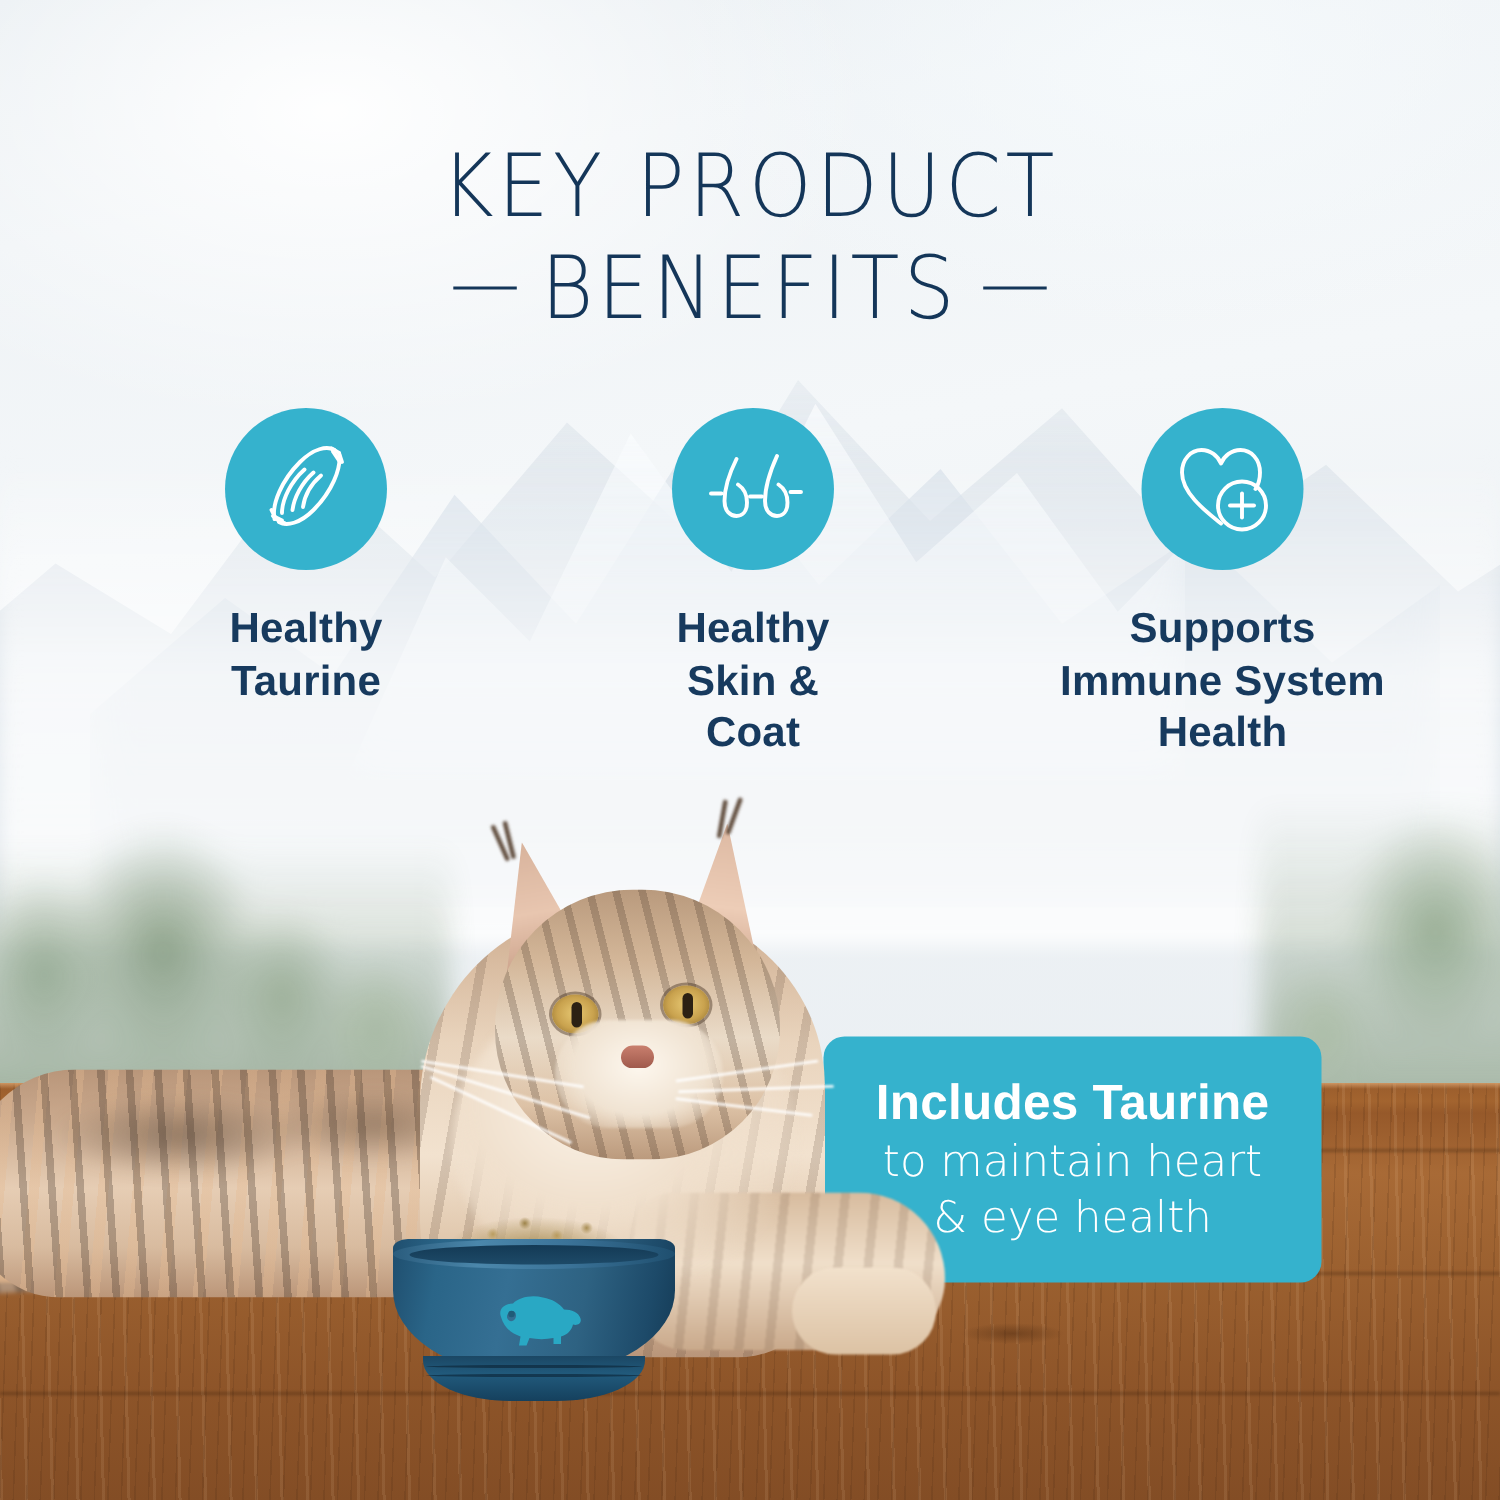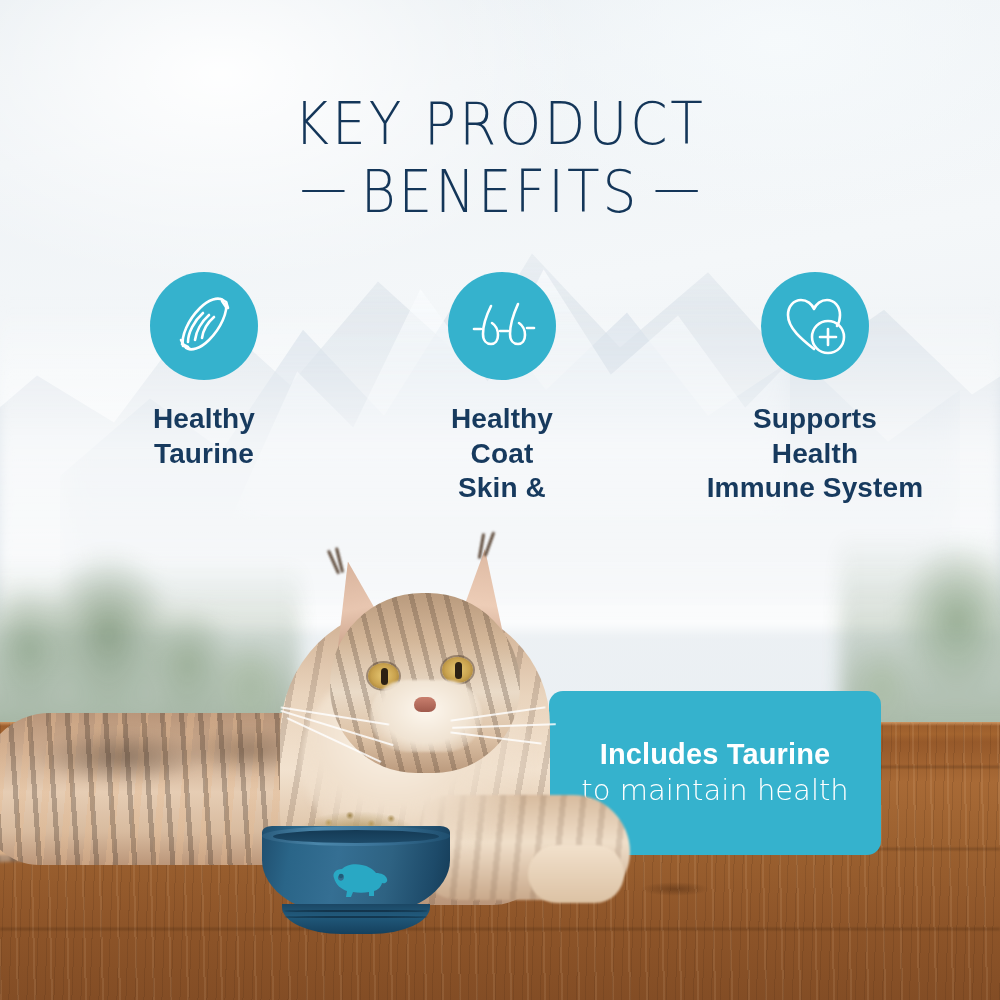--- a/index.html
+++ b/index.html
@@ -98,21 +98,21 @@
     letter-spacing:.005em;
   }
 
   
   .taurine{
     position:absolute;left:549px;top:691px;width:332px;height:164px;
     background:#35b2cd;border-radius:14px;
     display:flex;flex-direction:column;align-items:center;justify-content:center;
     color:#ffffff;text-align:center;
   }
-  .t-head{font-size:29px;font-weight:bold;letter-spacing:.005em;line-height:1.18;}
+  .t-head{font-size:33px;font-weight:bold;letter-spacing:.005em;line-height:1.18;}
   .t-sub{font-size:29px;font-weight:300;line-height:1.22;margin-top:2px;
          font-family:"DejaVu Sans","Liberation Sans",sans-serif;}
 
   
   .cat{position:absolute;left:-20px;top:545px;width:680px;height:420px;}
   .cat-body{
     position:absolute;left:0;top:168px;width:560px;height:152px;
     border-radius:70px 50px 40px 60px;
     background:
       repeating-linear-gradient(86deg, rgba(62,48,38,.30) 0 5px, rgba(0,0,0,0) 5px 19px),
@@ -306,47 +306,48 @@
             <path d="M25 18 C20 28 17 38 17 46 C17 53 21 56 25 56 C29 56 32 53 32 47 C32 41 29 37 26 35"></path>
             <path d="M52 16 C47 27 44 38 44 46 C44 53 48 56 52 56 C56 56 59 53 59 47 C59 41 56 37 53 35"></path>
             <path d="M8 41 L15 41"></path>
             <path d="M34 43 L42 43"></path>
             <path d="M61 40 L68 40"></path>
           </svg>
         </span>
       </div>
       <div class="b-label">
         <div>Healthy</div>
+        <div>Skin &amp;</div>
         <div>Coat</div>
-        <div>Skin &amp;</div>
       </div>
     </div>
 
     <div class="benefit b3">
       <div class="circle">
         <span>
           <svg width="74" height="74" viewBox="0 0 74 74" fill="none" stroke="#ffffff" stroke-width="2.6" stroke-linecap="round" stroke-linejoin="round">
             <path d="M36 62 C26 54 10 42 10 28 C10 19 16 13 23 13 C29 13 34 17 36 22 C38 17 43 13 49 13 C56 13 62 19 62 28 C62 32 61 36 59 39"></path>
             <circle cx="50" cy="50" r="16"></circle>
             <path d="M50 42 L50 58"></path>
             <path d="M42 50 L58 50"></path>
           </svg>
         </span>
       </div>
       <div class="b-label">
         <div>Supports</div>
+        <div>Immune System</div>
         <div>Health</div>
-        <div>Immune System</div>
       </div>
     </div>
   </div>
 
   <div class="taurine">
     <div class="t-head">Includes Taurine</div>
-    <div class="t-sub">to maintain health</div>
+    <div class="t-sub">to maintain heart</div>
+    <div class="t-sub">&amp; eye health</div>
   </div>
 
   <div class="cat">
     <div class="cat-tail"></div>
     <div class="cat-paw"></div>
     <div class="cat-body"></div>
     <div class="cat-body-shade"></div>
     <div class="cat-chest"></div>
     <div class="cat-frontleg"></div>
     <div class="cat-frontpaw"></div>

